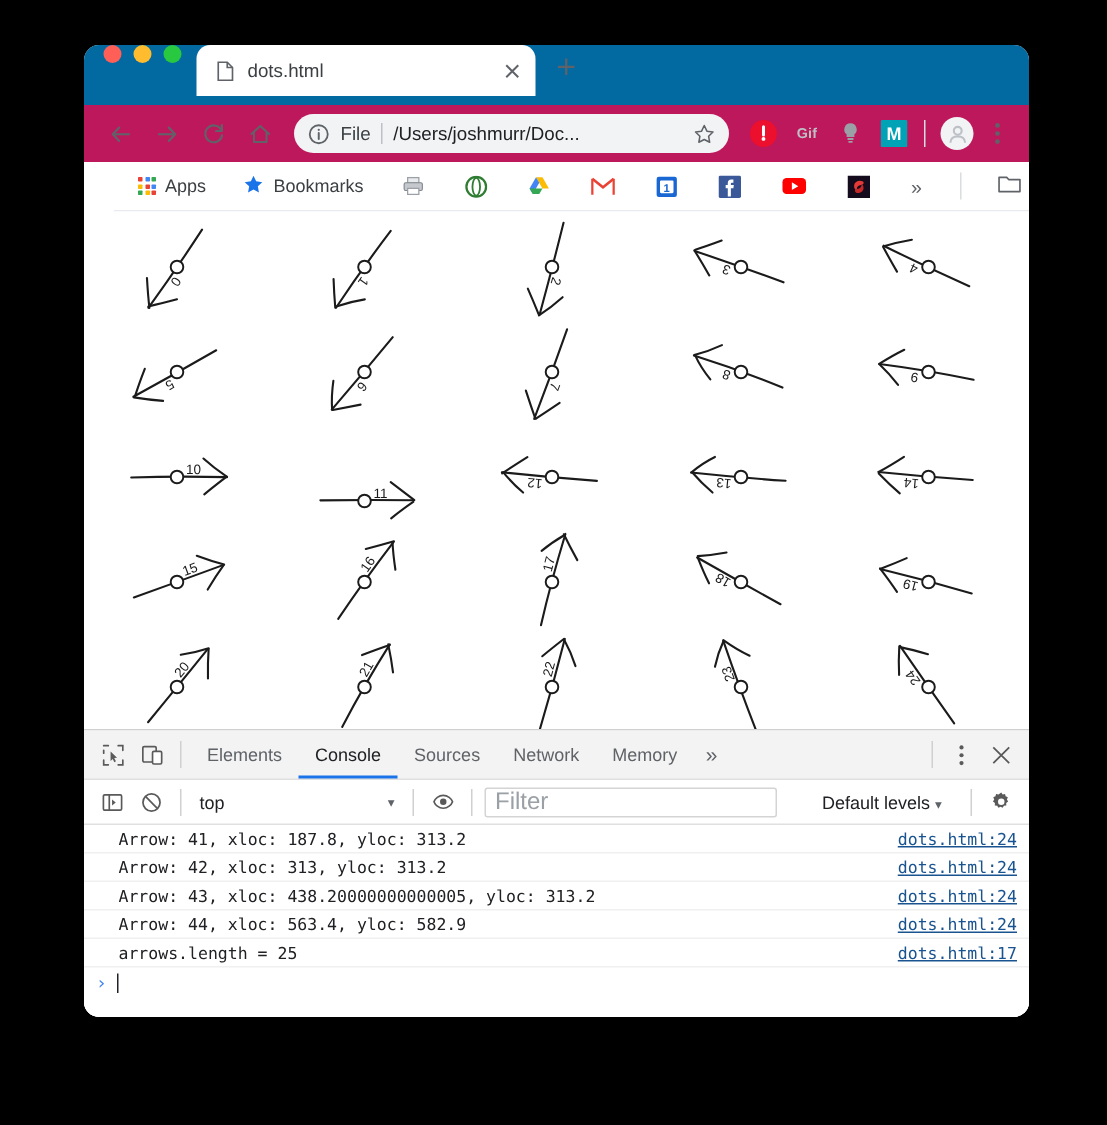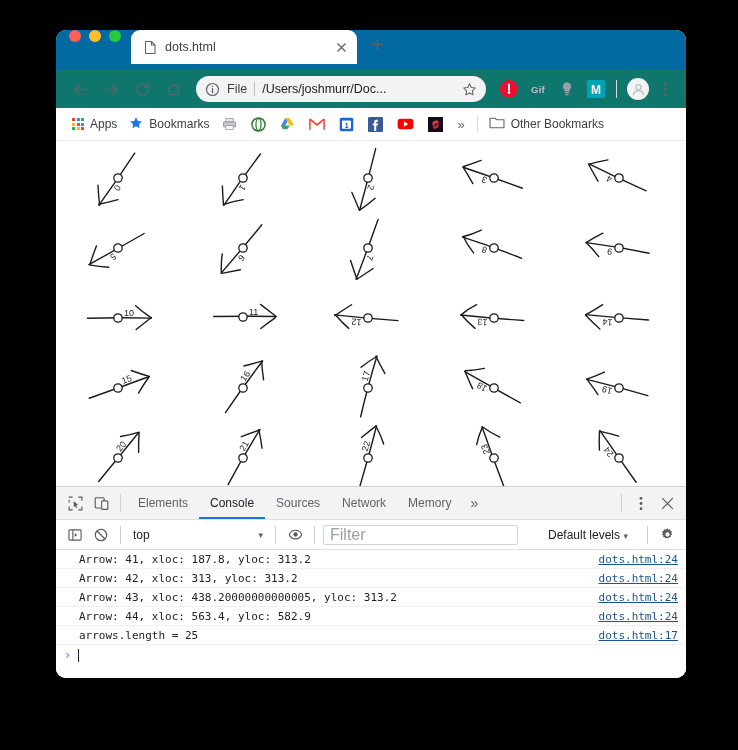--- a/index.html
+++ b/index.html
@@ -85,21 +85,21 @@
   .newtab {
     width: 28px; height: 28px;
     margin: 0 0 4px 6px;
     display: flex; align-items: center; justify-content: center;
     color: #5f6368;
   }
 
   
   .toolbar {
     height: 38px;
-    background: #0f766e;
+    background: #be185d;
     display: flex;
     align-items: center;
     padding: 0 10px;
     gap: 3px;
   }
   .tb-btn {
     width: 28px; height: 28px;
     display: flex; align-items: center; justify-content: center;
     color: #5f6368;
     flex: 0 0 auto;
@@ -146,21 +146,22 @@
              display:flex; align-items:center; justify-content:center; color:#5f6368; margin-left:2px;}
 
   
   .bookmarks {
     height: 32px;
     background: #ffffff;
     border-bottom: 1px solid #e8eaed;
     display: flex;
     align-items: center;
     padding: 0 10px;
-    gap: 0px;
+    gap: 13px;
+    margin-left: 20px;
   }
   .bm {
     display: flex; align-items: center; gap: 6px;
     padding: 3px 6px; border-radius: 4px;
     font-size: 12px; color: #3c4043;
     flex: 0 0 auto;
   }
   .bm-icononly { padding: 3px 7px; }
   .bm-label { white-space: nowrap; }
   .bm-chev { padding: 3px 7px; color:#5f6368; font-size:13px; flex:0 0 auto;}
@@ -614,21 +615,21 @@
           <svg width="100" height="70" viewBox="0 0 100 70">
             <g transform="rotate(0 50 35)">
               <path d="M19.47665703300231 35.31513277334866 Q50.53352470408824 34.32549560094508 83.31912636799697 35.09383854898337" stroke="#1b1b1b" stroke-width="1.4" fill="none" stroke-linecap="round"></path>
               <path d="M83.37804398582226 34.93285107637423 Q74.33059663774007 28.776209417440096 67.61981225023969 22.664302909497312" stroke="#1b1b1b" stroke-width="1.4" fill="none" stroke-linecap="round"></path>
               <path d="M83.09801321062167 34.77372999208687 Q74.68466181772978 41.236574769689035 68.1895545009475 46.548215007851" stroke="#1b1b1b" stroke-width="1.4" fill="none" stroke-linecap="round"></path>
             </g>
             <circle cx="50" cy="35" r="4.2" fill="#ffffff" stroke="#1b1b1b" stroke-width="1.3"></circle>
             <text x="56" y="33" font-family="&quot;Liberation Sans&quot;, sans-serif" font-size="9" fill="#1b1b1b" transform="rotate(0 50 35)">10</text>
           </svg>
         </div>
-        <div class="arrow-cell" style="left: 137.2px; top: 141px;">
+        <div class="arrow-cell" style="left: 137.2px; top: 158px;">
           <svg width="100" height="70" viewBox="0 0 100 70">
             <g transform="rotate(0 50 35)">
               <path d="M20.58817042167679 34.56786422737309 Q52.35043628311271 34.06237554562389 82.71009830250875 34.50768589978464" stroke="#1b1b1b" stroke-width="1.4" fill="none" stroke-linecap="round"></path>
               <path d="M83.21436471977009 34.4379780769525 Q75.95713174420275 28.849651527893567 67.4733575225218 22.400548386574048" stroke="#1b1b1b" stroke-width="1.4" fill="none" stroke-linecap="round"></path>
               <path d="M82.47387104037864 35.58388389404113 Q74.58867828077109 40.982965469911214 67.77599906938896 46.58331947335196" stroke="#1b1b1b" stroke-width="1.4" fill="none" stroke-linecap="round"></path>
             </g>
             <circle cx="50" cy="35" r="4.2" fill="#ffffff" stroke="#1b1b1b" stroke-width="1.3"></circle>
             <text x="56" y="33" font-family="&quot;Liberation Sans&quot;, sans-serif" font-size="9" fill="#1b1b1b" transform="rotate(0 50 35)">11</text>
           </svg>
         </div>

